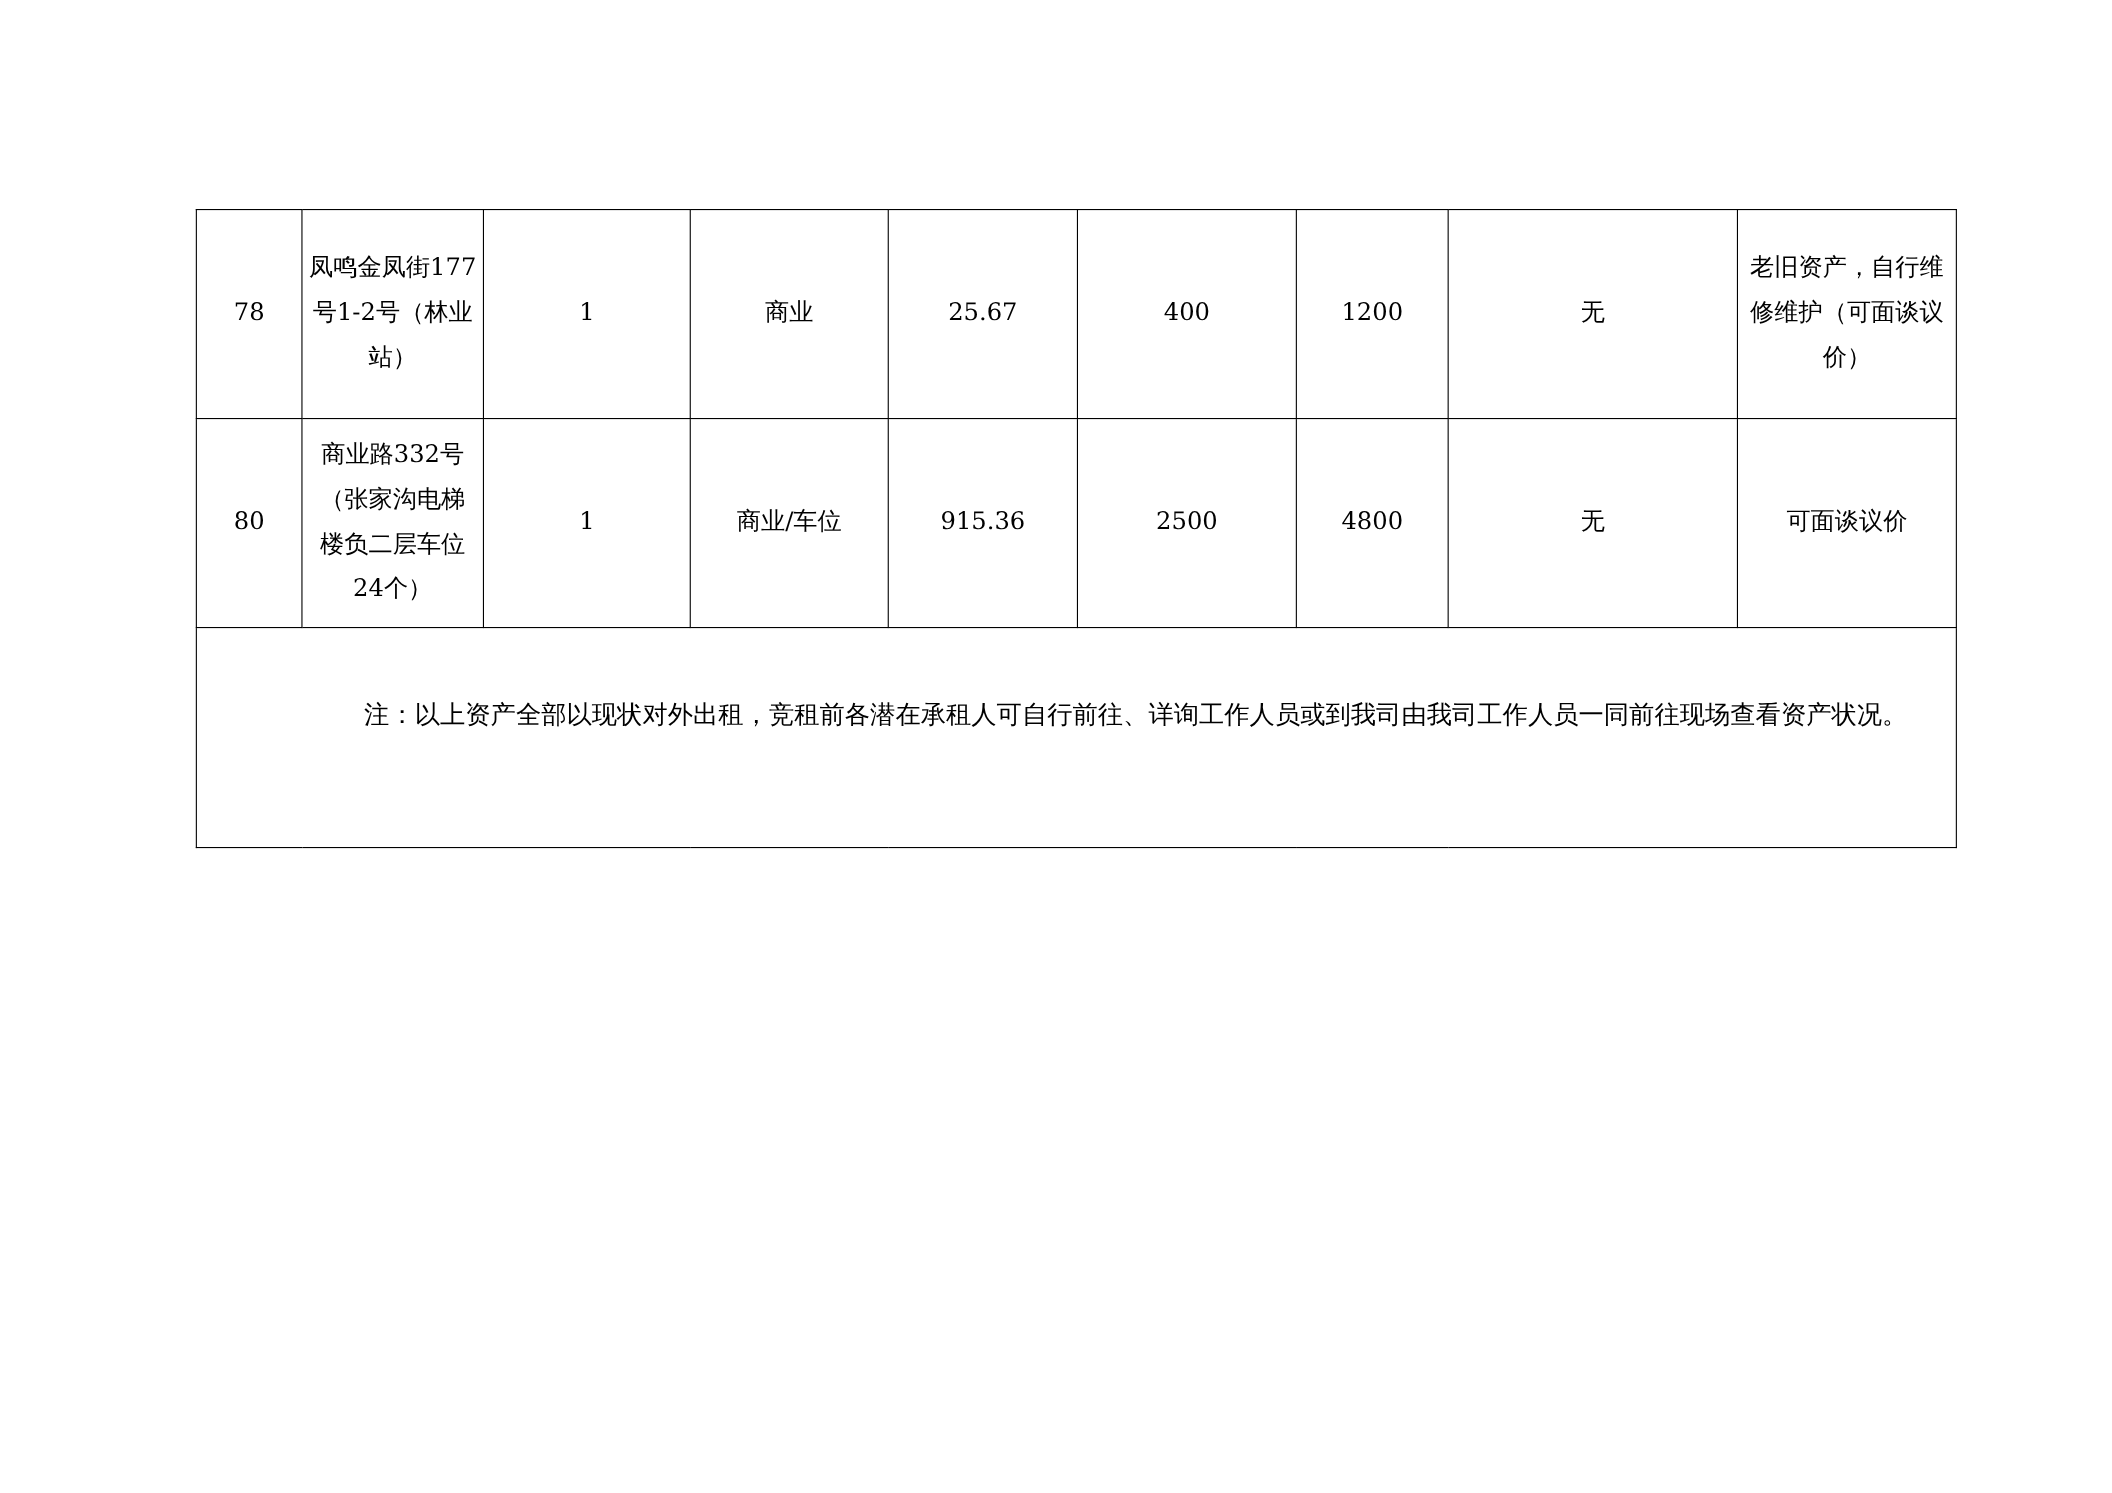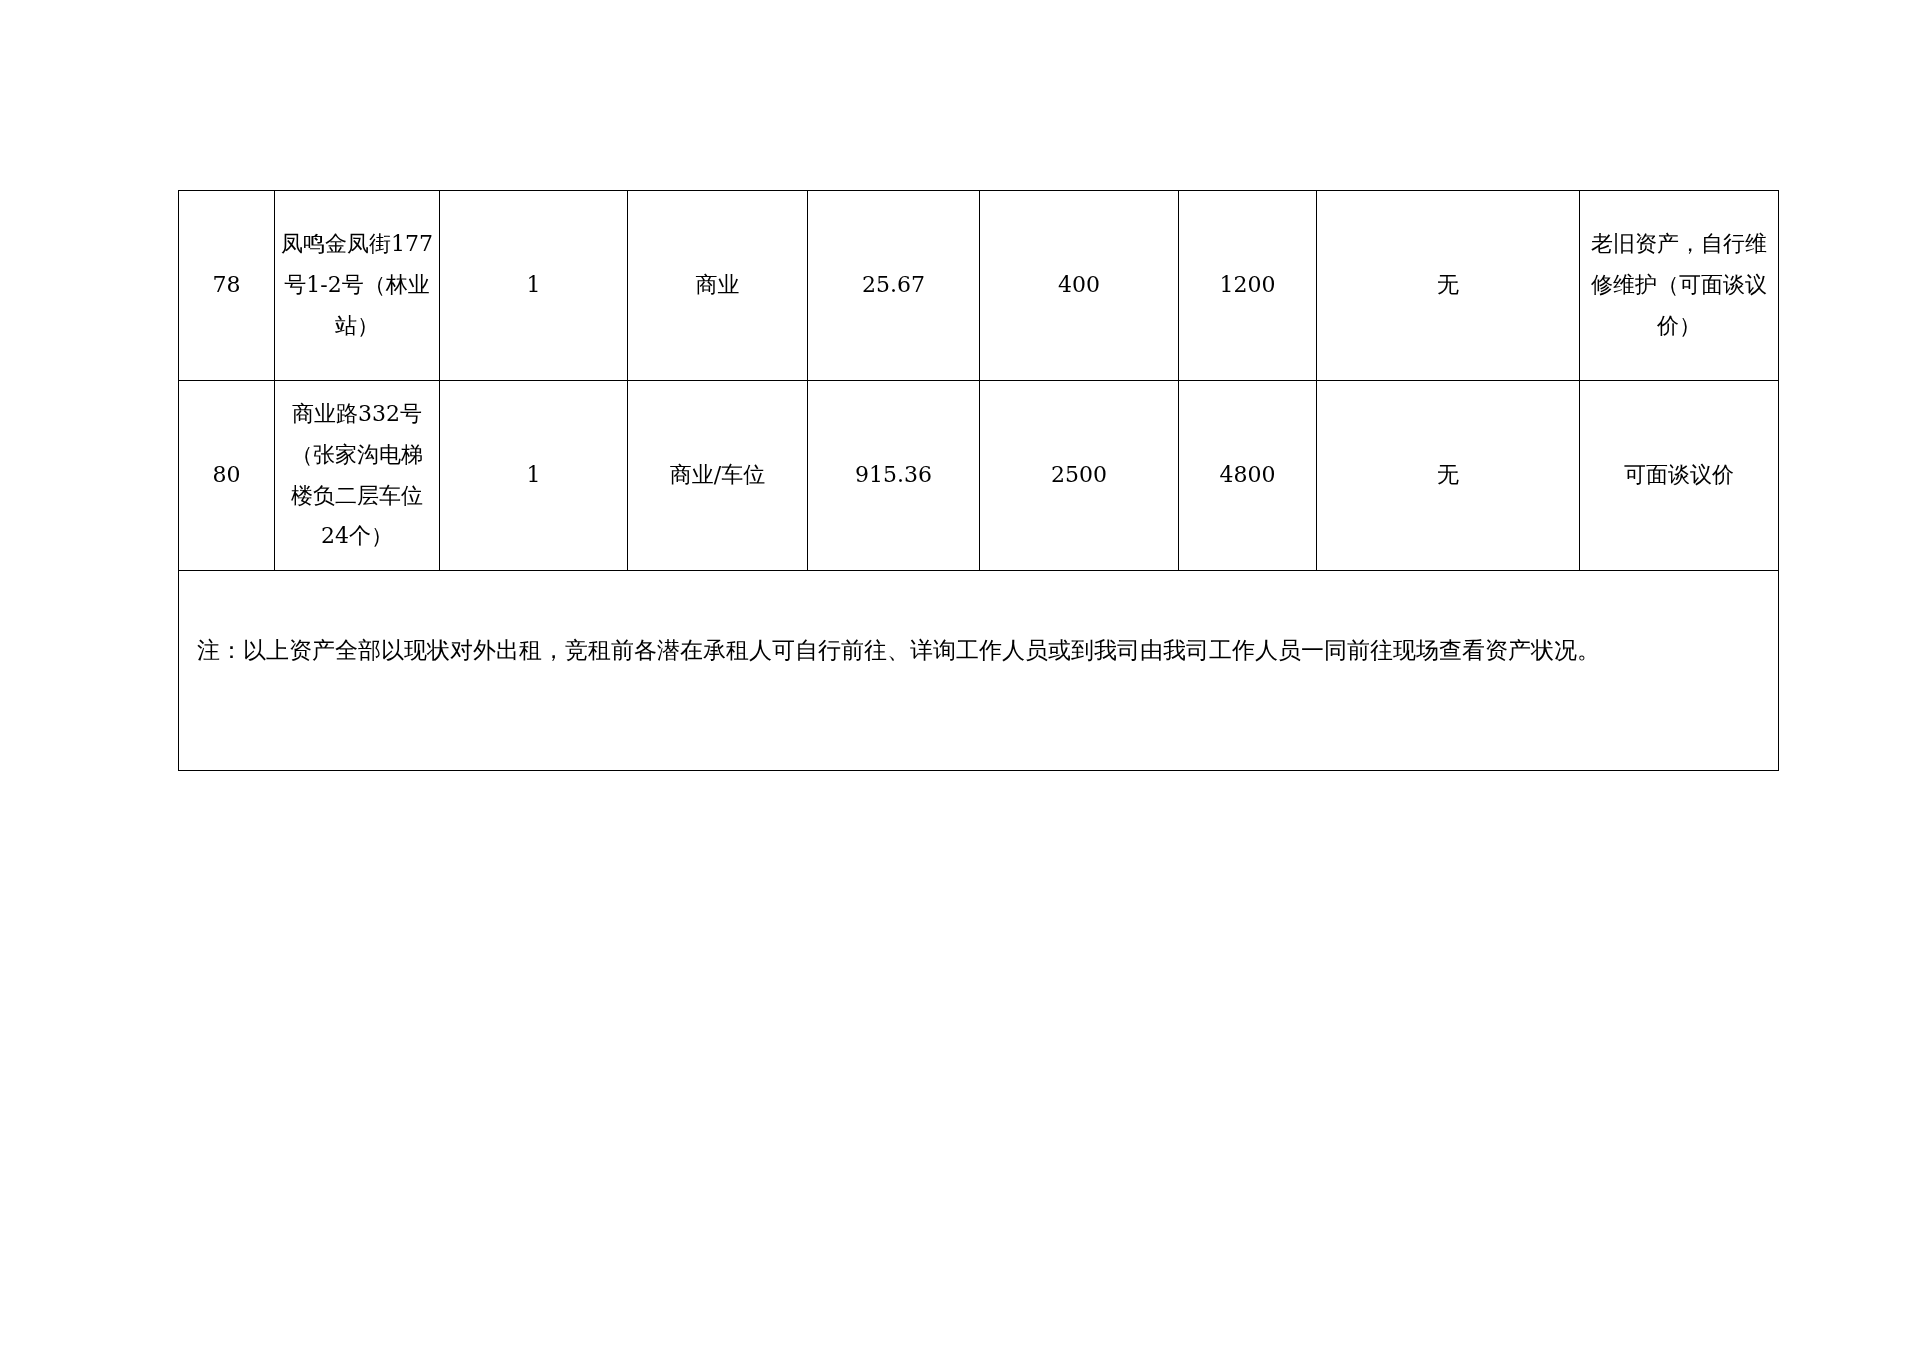--- a/index.html
+++ b/index.html
@@ -62,21 +62,21 @@
   td.remark-cell {
     padding-left: 14px;
     padding-right: 14px;
     line-height: 1.9;
   }
   tr.r78 td { height: 190px; }
   tr.r79 td { height: 190px; }
   tr.r80 td { height: 190px; }
   tr.note-row td {
     height: 200px;
-    text-align: left;
+    text-align: right;
     vertical-align: top;
     padding: 56px 44px 20px 18px;
     line-height: 2.0;
     font-size: 23px;
   }
   .note-text {
     display: block;
     text-indent: 0;
   }
   .page-number {

